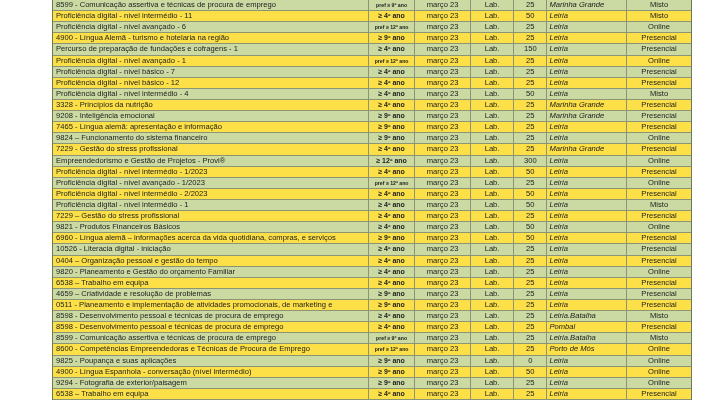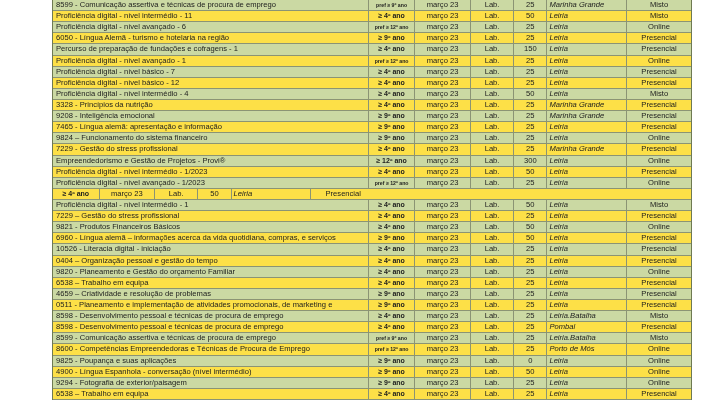--- a/index.html
+++ b/index.html
@@ -90,21 +90,21 @@
     <div class="cell name">Proficiência digital - nível avançado - 6</div>
     <div class="cell req small">pref ≥ 12º ano</div>
     <div class="cell date">março 23</div>
     <div class="cell lab">Lab.</div>
     <div class="cell count">25</div>
     <div class="cell loc">Leiria</div>
     <div class="cell type">Online</div>
   </div>
 
   <div class="row light">
-    <div class="cell name">6050 - Língua Alemã - turismo e hotelaria na região</div>
+    <div class="cell name">4900 - Língua Alemã - turismo e hotelaria na região</div>
     <div class="cell req">≥ 9º ano</div>
     <div class="cell date">março 23</div>
     <div class="cell lab">Lab.</div>
     <div class="cell count">25</div>
     <div class="cell loc">Leiria</div>
     <div class="cell type">Presencial</div>
   </div>
 
   <div class="row green">
     <div class="cell name">Percurso de preparação de fundações e cofragens - 1</div>
@@ -230,20 +230,21 @@
     <div class="cell name">Proficiência digital - nível avançado - 1/2023</div>
     <div class="cell req small">pref ≥ 12º ano</div>
     <div class="cell date">março 23</div>
     <div class="cell lab">Lab.</div>
     <div class="cell count">25</div>
     <div class="cell loc">Leiria</div>
     <div class="cell type">Online</div>
   </div>
 
   <div class="row light">
+    <div class="cell name">Proficiência digital - nível intermédio - 2/2023</div>
     <div class="cell req">≥ 4º ano</div>
     <div class="cell date">março 23</div>
     <div class="cell lab">Lab.</div>
     <div class="cell count">50</div>
     <div class="cell loc">Leiria</div>
     <div class="cell type">Presencial</div>
   </div>
 
   <div class="row green">
     <div class="cell name">Proficiência digital - nível intermédio - 1</div>

